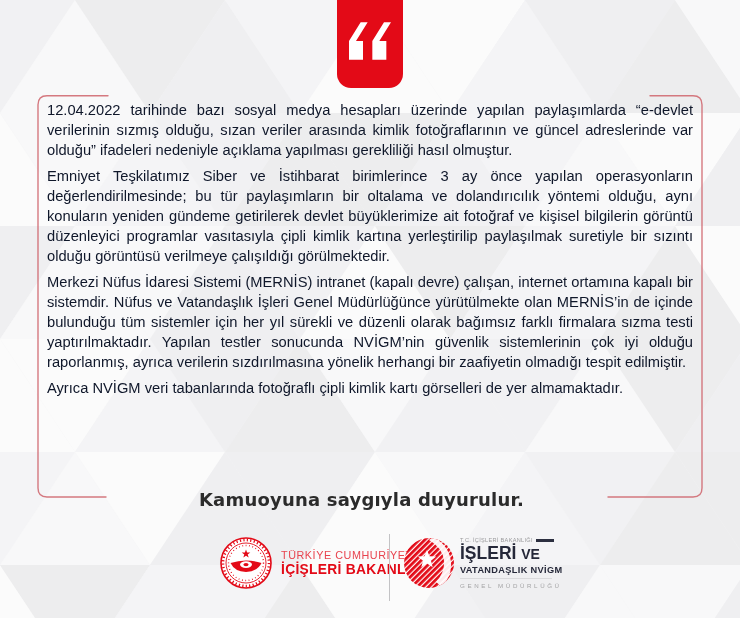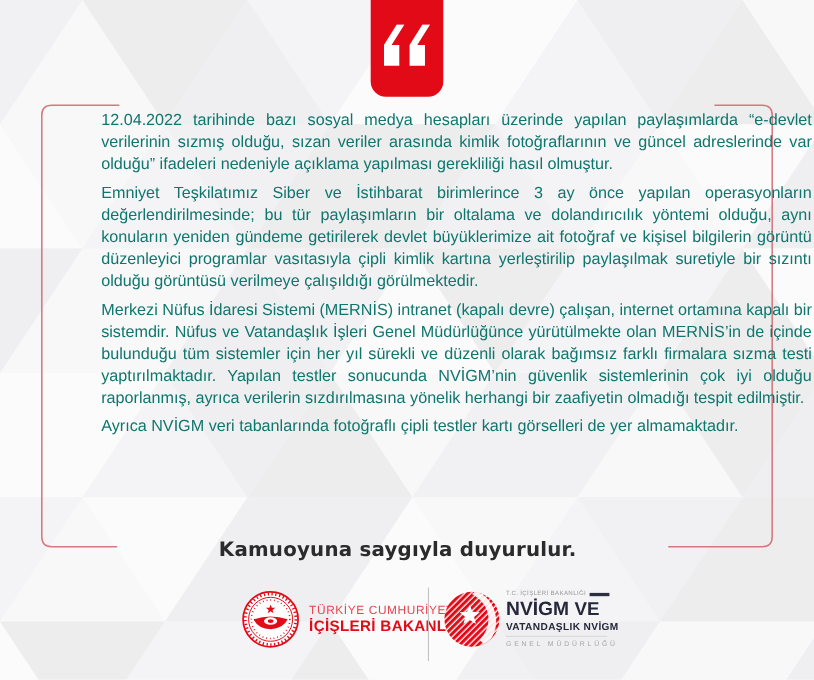--- a/index.html
+++ b/index.html
@@ -11,40 +11,40 @@
   .bg{position:absolute; left:0; top:0; z-index:0;}
   .quote-badge{
     position:absolute; left:337px; top:0; width:66px; height:88px;
     background:#e30a17; border-radius:0 0 14px 14px; z-index:3;
     display:flex; align-items:center; justify-content:center;
   }
   .quote-badge svg{margin-top:-6px;}
   .frame{position:absolute; left:0; top:0; z-index:1; pointer-events:none;}
   .content{
     position:absolute; left:47px; top:100px; width:646px; z-index:2;
-    color:#0f766e; font-size:14.7px; line-height:20px; text-align:justify;margin-left:45px;
+    color:#0f172a; font-size:14.7px; line-height:20px; text-align:justify;
   }
   .content p{margin:0 0 6px 0;}
   .closing{
     position:absolute; left:0; top:489px; width:723px; z-index:2;
     text-align:center; font-family:"DejaVu Sans", sans-serif;
     font-size:18px; font-weight:600; color:#2b2b2b; letter-spacing:0.2px;
   }
   .footer{position:absolute; left:0; top:530px; width:740px; height:75px; z-index:2;}
   .ministry{position:absolute; left:220px; top:7px; display:flex; align-items:center;}
   .ministry-text{margin-left:9px;}
   .ministry-line1{font-size:10.8px; color:#e8434e; letter-spacing:0.55px; font-weight:500;}
   .ministry-line2{font-size:13.8px; color:#e30a17; font-weight:700; letter-spacing:0.3px; margin-top:1px;}
   .divider{position:absolute; left:389px; top:4px; width:1px; height:67px; background:#c3c3c5;}
   .agency{position:absolute; left:403px; top:7px; display:flex; align-items:center;}
   .agency-text{margin-left:5px; width:92px;}
   .agency-top{display:flex; align-items:center; gap:3px; font-size:5.6px; color:#9a9a9c; letter-spacing:0.3px; white-space:nowrap;}
   .agency-top .bar{flex:1; height:2.5px; background:#2c2f40; min-width:18px;}
   .agency-title{font-size:17.5px; font-weight:800; color:#252839; line-height:1; margin-top:2px; white-space:nowrap;}
-  .agency-title .ve{font-size:17px;}
+  .agency-title .ve{font-size:14px;}
   .agency-subtitle{font-size:9.2px; font-weight:700; color:#252839; letter-spacing:0.35px; margin-top:2px; white-space:nowrap;}
   .agency-bottom{font-size:6.2px; color:#a4a4a6; letter-spacing:2.6px; margin-top:3.5px; border-top:1px solid #d9d9db; padding-top:2.5px; white-space:nowrap;}
 </style>
 </head>
 <body>
 
 <div class="canvas">
 
   <svg id="bg" class="bg" width="740" height="618">
       <polygon points="-225,0 -150,-113 -75,0" fill="#efeff1"></polygon>
@@ -204,21 +204,21 @@
     <g fill="none" stroke="#d06a72" stroke-width="1.4" stroke-linecap="round" opacity="0.9">
       <path d="M108 95.7 H47 Q38 95.7 38 104.7 V488 Q38 497 47 497 H106"></path>
       <path d="M650 95.7 H693 Q702 95.7 702 104.7 V488 Q702 497 693 497 H608"></path>
     </g>
   </svg>
 
   <div class="content">
     <p>12.04.2022 tarihinde bazı sosyal medya hesapları üzerinde yapılan paylaşımlarda “e-devlet verilerinin sızmış olduğu, sızan veriler arasında kimlik fotoğraflarının ve güncel adreslerinde var olduğu” ifadeleri nedeniyle açıklama yapılması gerekliliği hasıl olmuştur.</p>
     <p>Emniyet Teşkilatımız Siber ve İstihbarat birimlerince 3 ay önce yapılan operasyonların değerlendirilmesinde; bu tür paylaşımların bir oltalama ve dolandırıcılık yöntemi olduğu, aynı konuların yeniden gündeme getirilerek devlet büyüklerimize ait fotoğraf ve kişisel bilgilerin görüntü düzenleyici programlar vasıtasıyla çipli kimlik kartına yerleştirilip paylaşılmak suretiyle bir sızıntı olduğu görüntüsü verilmeye çalışıldığı görülmektedir.</p>
     <p>Merkezi Nüfus İdaresi Sistemi (MERNİS) intranet (kapalı devre) çalışan, internet ortamına kapalı bir sistemdir. Nüfus ve Vatandaşlık İşleri Genel Müdürlüğünce yürütülmekte olan MERNİS’in de içinde bulunduğu tüm sistemler için her yıl sürekli ve düzenli olarak bağımsız farklı firmalara sızma testi yaptırılmaktadır. Yapılan testler sonucunda NVİGM’nin güvenlik sistemlerinin çok iyi olduğu raporlanmış, ayrıca verilerin sızdırılmasına yönelik herhangi bir zaafiyetin olmadığı tespit edilmiştir.</p>
-    <p>Ayrıca NVİGM veri tabanlarında fotoğraflı çipli testler kartı görselleri de yer almamaktadır.</p>
+    <p>Ayrıca NVİGM veri tabanlarında fotoğraflı çipli kimlik kartı görselleri de yer almamaktadır.</p>
   </div>
 
   <div class="closing">Kamuoyuna saygıyla duyurulur.</div>
 
   <div class="footer">
 
     <div class="ministry">
       <svg width="52" height="52" viewBox="0 0 52 52">
         <circle cx="26" cy="26" r="25" fill="#ffffff" stroke="#e30a17" stroke-width="1.6"></circle>
         <circle cx="26" cy="26" r="23" fill="none" stroke="#e30a17" stroke-width="2.6" stroke-dasharray="1.2 2.3"></circle>
@@ -253,21 +253,21 @@
           <path d="M30 0 Q46 8 48 25 Q49 39 39 50 L33 45 Q42 35 41 24 Q40 11 26 3 Z" fill="#ffffff" opacity="0.92"></path>
         </g>
         <polygon points="24,13 26.5,19.2 33.2,19.6 28,23.8 29.7,30.3 24,26.6 18.3,30.3 20,23.8 14.8,19.6 21.5,19.2" fill="#ffffff"></polygon>
       </svg>
       <div class="agency-text">
         <div class="agency-top">
           <span>T.C. İÇİŞLERİ BAKANLIĞI</span>
           <span class="bar"></span>
         </div>
         <div class="agency-title">
-          <span>NVİGM</span>
+          <span>İŞLERİ</span>
           <span class="ve">VE</span>
         </div>
         <div class="agency-subtitle">VATANDAŞLIK NVİGM</div>
         <div class="agency-bottom">GENEL MÜDÜRLÜĞÜ</div>
       </div>
     </div>
 
   </div>
 </div>
 

